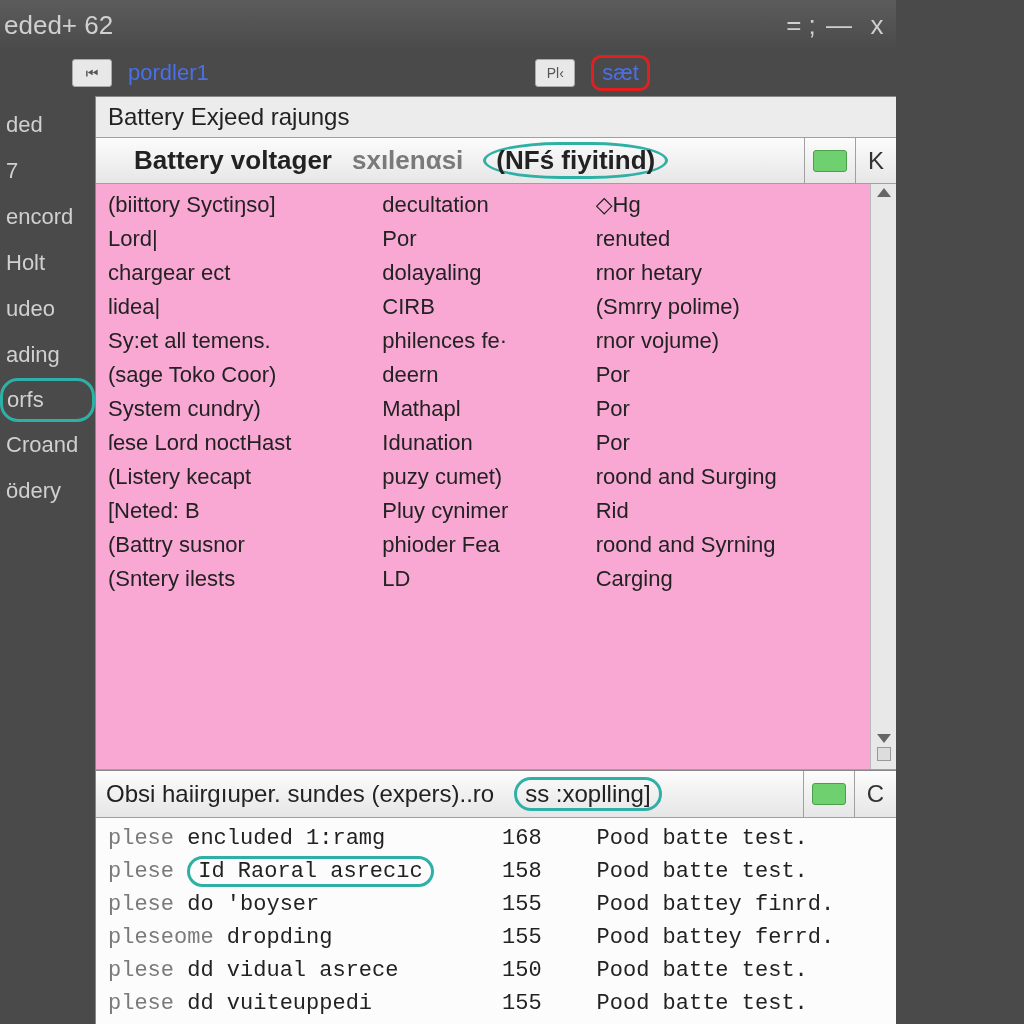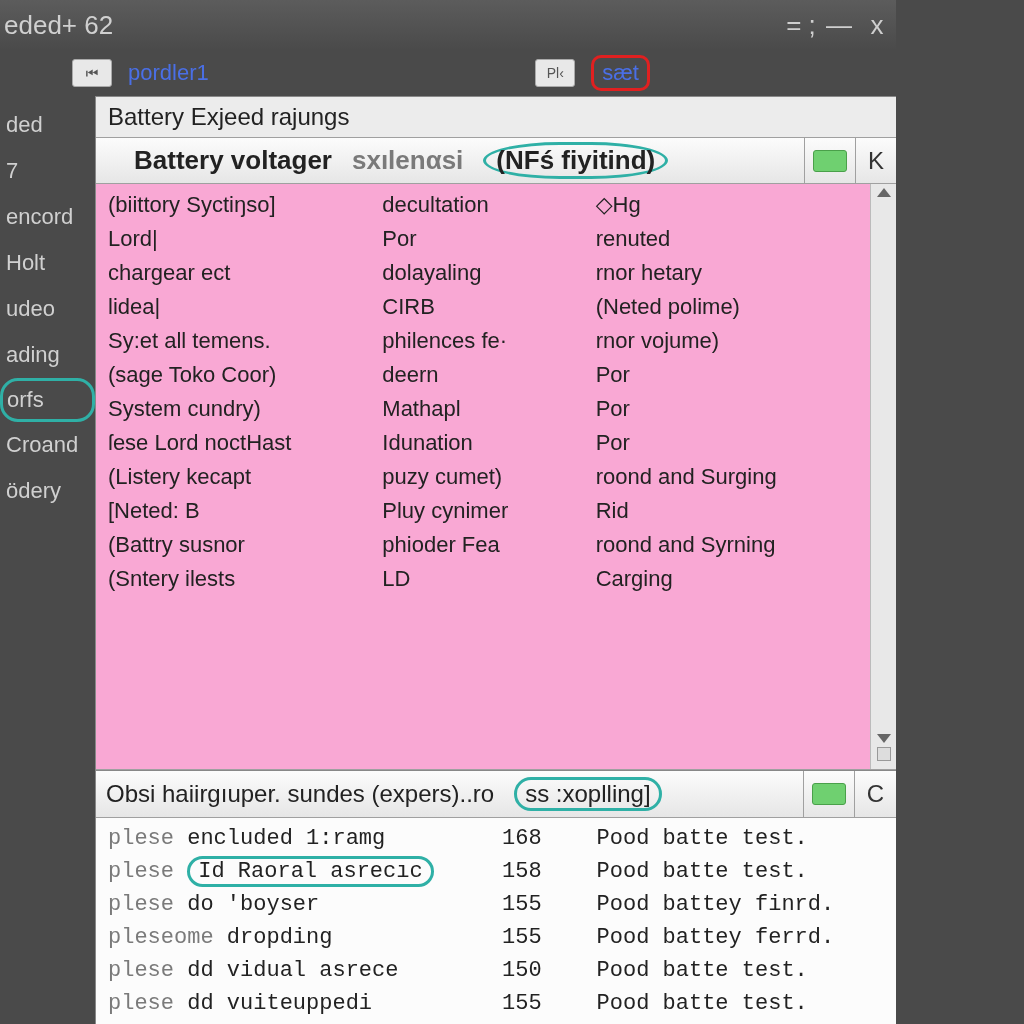--- a/index.html
+++ b/index.html
@@ -285,21 +285,21 @@
                   <td class="col3">renuted</td>
                 </tr>
                 <tr>
                   <td class="col1">chargear ect</td>
                   <td class="col2">dolayaling</td>
                   <td class="col3">rnor hetary</td>
                 </tr>
                 <tr>
                   <td class="col1">lidea|</td>
                   <td class="col2">CIRB</td>
-                  <td class="col3">(Neted polime)</td>
+                  <td class="col3">(Smrry polime)</td>
                 </tr>
                 <tr>
                   <td class="col1">Sy:et all temens.</td>
                   <td class="col2">philences fe·</td>
                   <td class="col3">rnor vojume)</td>
                 </tr>
                 <tr>
                   <td class="col1">(sage Toko Coor)</td>
                   <td class="col2">deern</td>
                   <td class="col3">Por</td>

